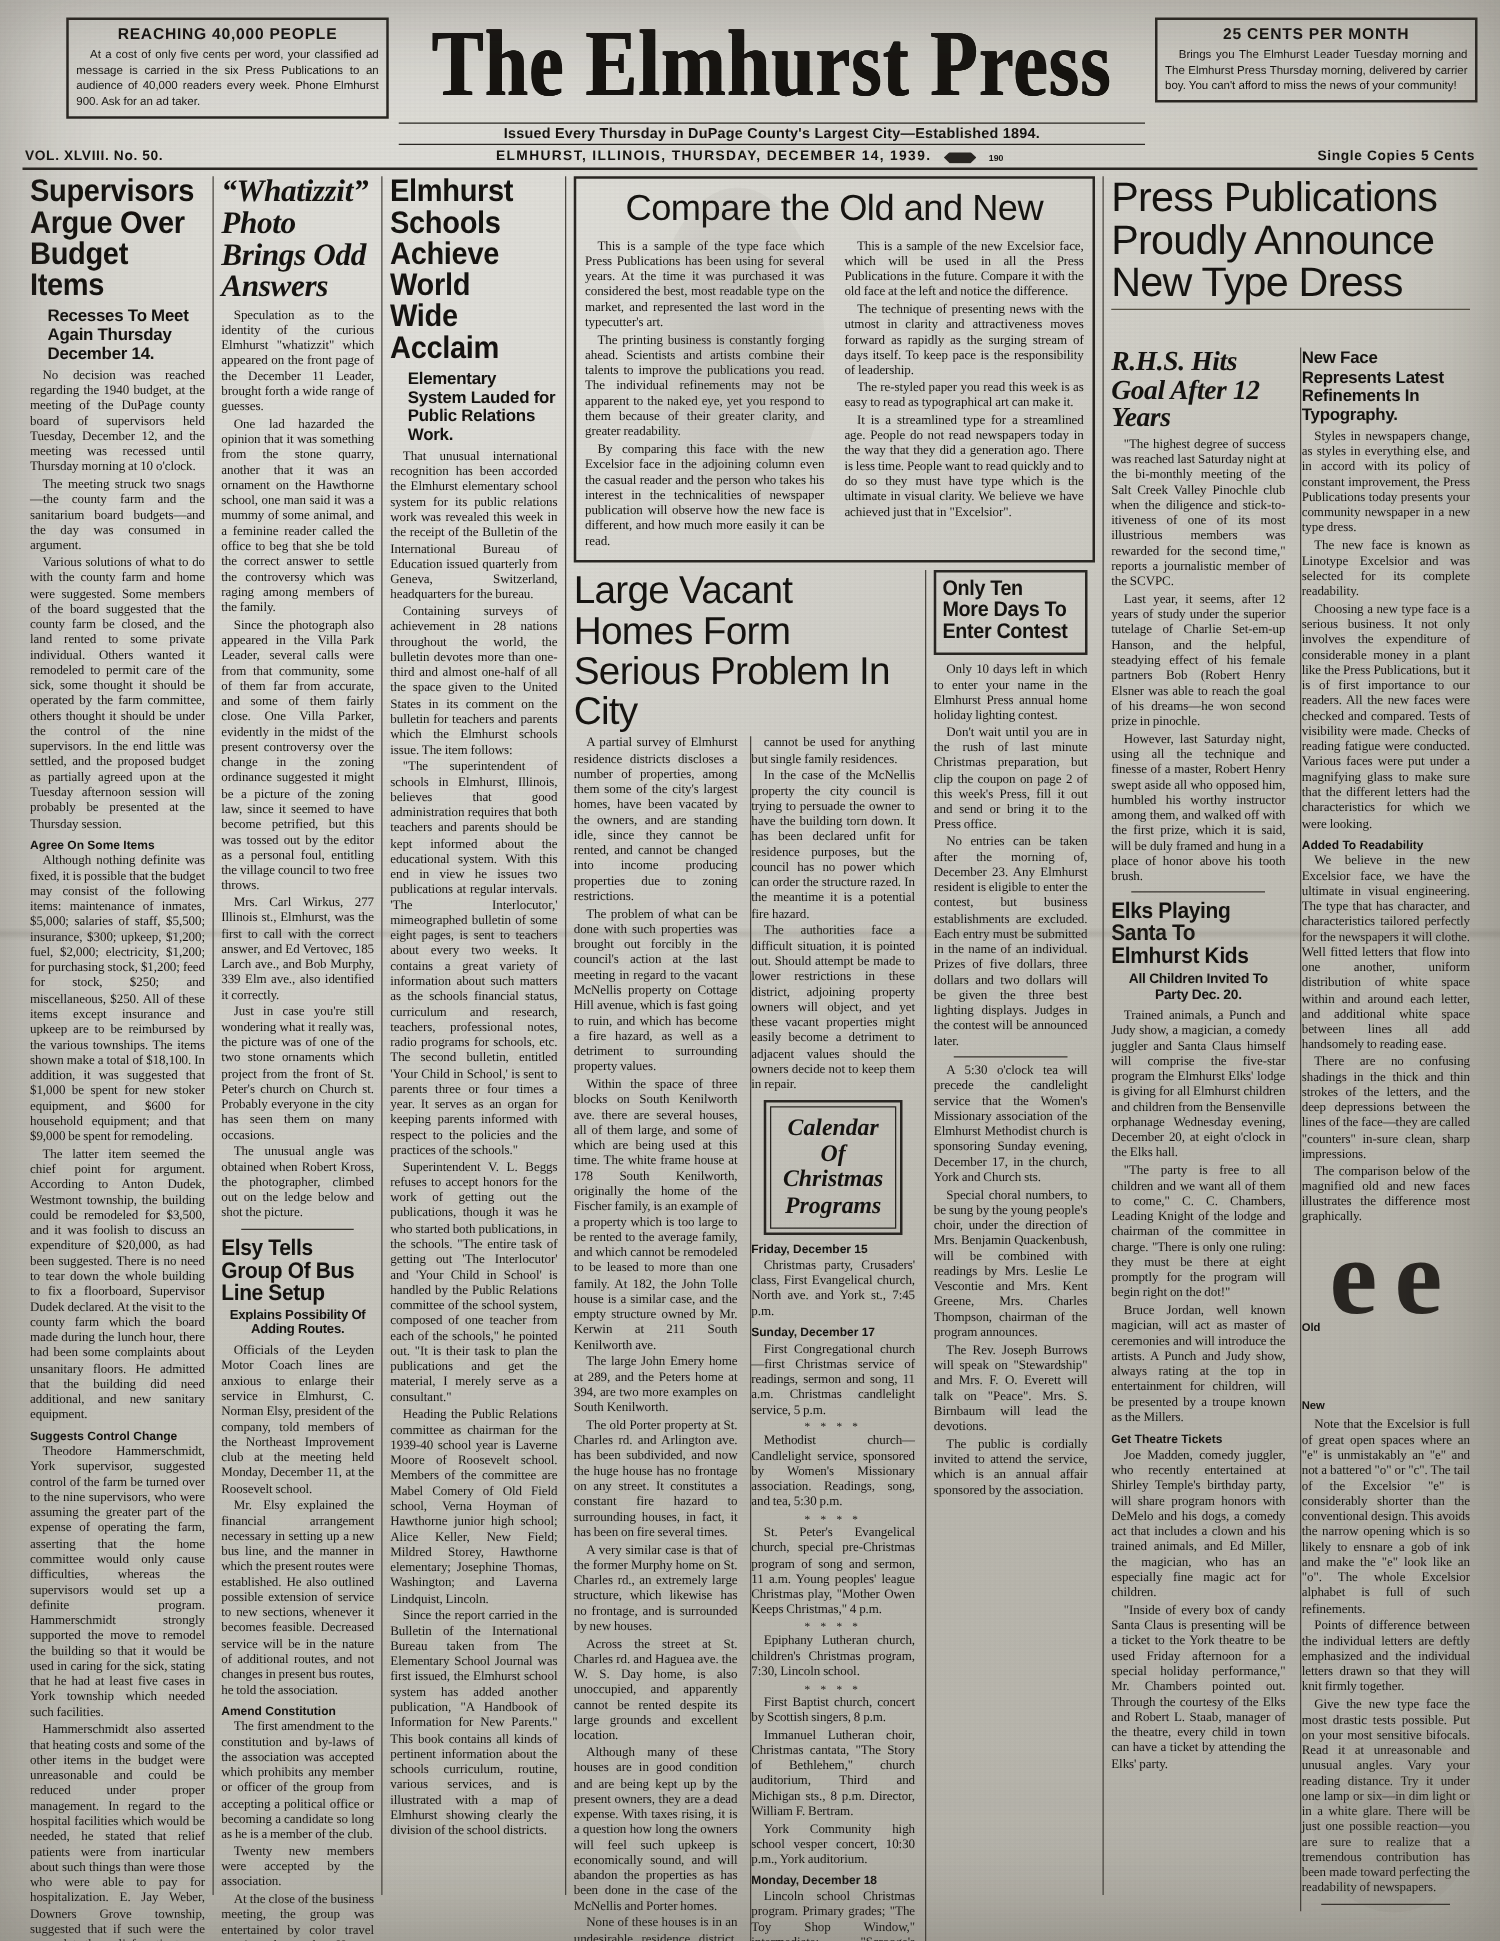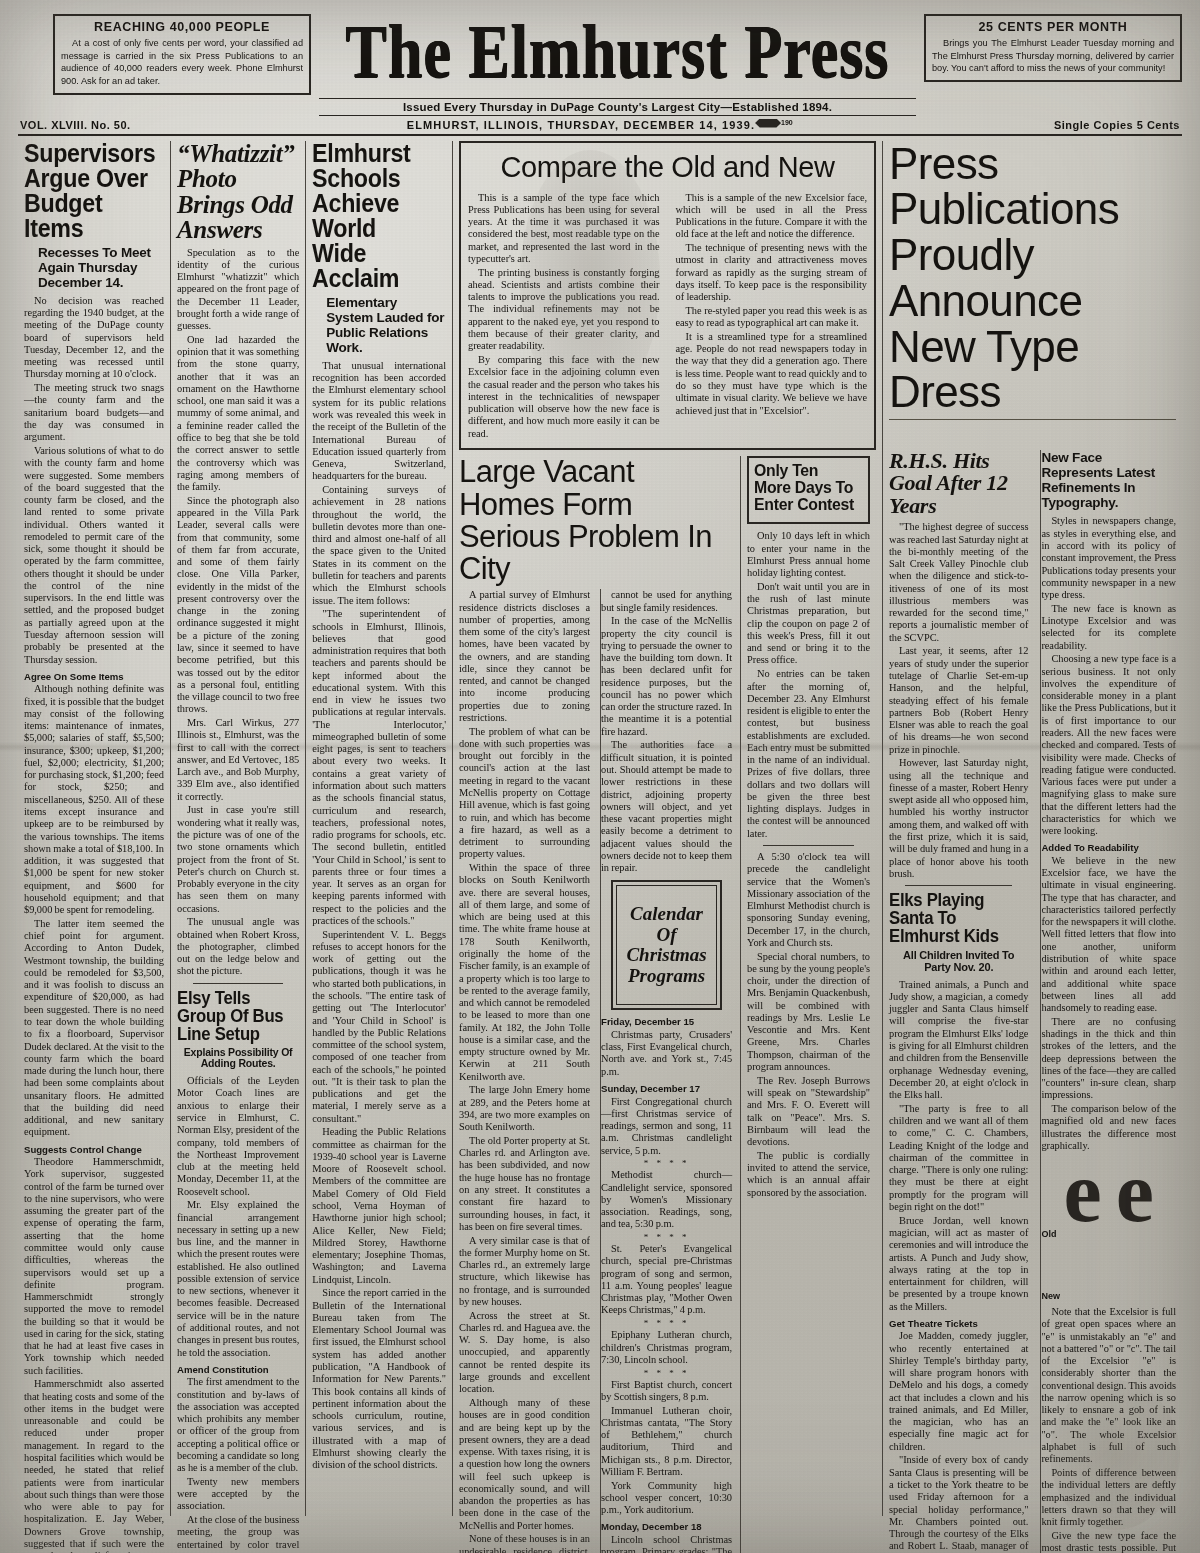--- a/index.html
+++ b/index.html
@@ -62,21 +62,21 @@
     font-size:11.5px; letter-spacing:0.2px;
     border-top:1px solid #2a2620; border-bottom:1px solid #2a2620;
     padding:2px 0 2px 0; margin-top:4px;
   }
   .datebar {
     display:flex; align-items:center; justify-content:space-between;
     font-family:"Liberation Sans", sans-serif; font-size:11px; font-weight:bold;
     letter-spacing:0.5px; padding:3px 2px 3px 2px;
     border-bottom:2px solid #2a2620;
   }
-  .datebar .mid { letter-spacing:1.1px; display:flex; align-items:flex-start; margin-left:15px;}
+  .datebar .mid { letter-spacing:1.1px; display:flex; align-items:flex-end; gap:10px;margin-left:15px;}
   .union-bug { display:inline-block; width:26px; height:9px; background:#2a2620;
                clip-path:polygon(0 50%, 18% 0, 82% 0, 100% 50%, 82% 100%, 18% 100%); }
   .bug-num { font-size:7px; letter-spacing:0; }
 
   
   .content { display:flex; gap:0; margin-top:5px; height:1375px; }
   .col { padding:0 6px; }
   .vline { border-left:1px solid #4a453c; }
 
   h1.head {
@@ -113,21 +113,21 @@
 
   
   .boxed { border:2px solid #2a2620; padding:6px 7px 7px; margin-bottom:6px; }
 
   .compare-title {
     font-family:"Liberation Sans", sans-serif; font-weight:normal;
     font-size:29px; text-align:center; letter-spacing:-0.4px; margin:2px 0 8px;
   }
   .old-face p { font-family:"Liberation Serif", serif; }
   .cal-box { border:2px solid #2a2620; padding:3px; margin:6px 10px 6px; }
-  .cal-box-in { border:1px solid #2a2620; padding:18px 6px; }
+  .cal-box-in { border:1px solid #2a2620; padding:7px 6px; }
   .cal-title {
     font-family:"Liberation Serif", serif; font-style:italic; font-weight:bold;
     font-size:19px; line-height:1.08; text-align:center;
   }
   .ee-row { display:flex; justify-content:center; align-items:flex-end; gap:14px; margin:6px 0 2px; }
   .ee { font-family:"Liberation Serif", serif; font-size:86px; line-height:0.8;
         font-weight:bold; color:#2a2620; }
   .ee-lab { display:flex; justify-content:center; gap:52px;
             font-family:"Liberation Sans", sans-serif; font-size:9px; font-weight:bold;flex-direction:column; }
   .fold {
@@ -298,31 +298,31 @@
           <p class="body">A 5:30 o'clock tea will precede the candlelight service that the Women's Missionary association of the Elmhurst Methodist church is sponsoring Sunday evening, December 17, in the church, York and Church sts.</p>
           <p class="body">Special choral numbers, to be sung by the young people's choir, under the direction of Mrs. Benjamin Quackenbush, will be combined with readings by Mrs. Leslie Le Vescontie and Mrs. Kent Greene, Mrs. Charles Thompson, chairman of the program announces.</p>
           <p class="body">The Rev. Joseph Burrows will speak on "Stewardship" and Mrs. F. O. Everett will talk on "Peace". Mrs. S. Birnbaum will lead the devotions.</p>
           <p class="body">The public is cordially invited to attend the service, which is an annual affair sponsored by the association.</p>
         </div>
       </div>
 
     </div>
 
     <div class="col vline" style="width:300px">
-      <h1 class="sans-big" style="font-size:44px">Press Publications Proudly Announce New Type Dress</h1>
+      <h1 class="sans-big" style="font-size:33px">Press Publications Proudly Announce New Type Dress</h1>
       <div class="hr-hair"></div>
       <div style="display:flex; gap:12px;margin-top:30px;">
         <div style="width:146px">
           <h1 class="ital" style="font-size:22px">R.H.S. Hits Goal After 12 Years</h1>
           <p class="body">"The highest degree of success was reached last Saturday night at the bi-monthly meeting of the Salt Creek Valley Pinochle club when the diligence and stick-to-itiveness of one of its most illustrious members was rewarded for the second time," reports a journalistic member of the SCVPC.</p>
           <p class="body">Last year, it seems, after 12 years of study under the superior tutelage of Charlie Set-em-up Hanson, and the helpful, steadying effect of his female partners Bob (Robert Henry Elsner was able to reach the goal of his dreams—he won second prize in pinochle.</p>
           <p class="body">However, last Saturday night, using all the technique and finesse of a master, Robert Henry swept aside all who opposed him, humbled his worthy instructor among them, and walked off with the first prize, which it is said, will be duly framed and hung in a place of honor above his tooth brush.</p>
           <div class="hr-sm"></div>
           <h1 class="head" style="font-size:18px">Elks Playing Santa To Elmhurst Kids</h1>
-          <h2 class="deck c" style="font-size:11px">All Children Invited To Party Nov. 20.</h2>
+          <h2 class="deck c" style="font-size:11px">All Children Invited To Party Dec. 20.</h2>
           <p class="body">Trained animals, a Punch and Judy show, a magician, a comedy juggler and Santa Claus himself will comprise the five-star program the Elmhurst Elks' lodge is giving for all Elmhurst children and children from the Bensenville orphanage Wednesday evening, December 20, at eight o'clock in the Elks hall.</p>
           <p class="body">"The party is free to all children and we want all of them to come," C. C. Chambers, Leading Knight of the lodge and chairman of the committee in charge. "There is only one ruling: they must be there at eight promptly for the program will begin right on the dot!"</p>
           <p class="body">Bruce Jordan, well known magician, will act as master of ceremonies and will introduce the artists. A Punch and Judy show, always rating at the top in entertainment for children, will be presented by a troupe known as the Millers.</p>
           <h4 class="minor">Get Theatre Tickets</h4>
           <p class="body">Joe Madden, comedy juggler, who recently entertained at Shirley Temple's birthday party, will share program honors with DeMelo and his dogs, a comedy act that includes a clown and his trained animals, and Ed Miller, the magician, who has an especially fine magic act for children.</p>
           <p class="body">"Inside of every box of candy Santa Claus is presenting will be a ticket to the York theatre to be used Friday afternoon for a special holiday performance," Mr. Chambers pointed out. Through the courtesy of the Elks and Robert L. Staab, manager of the theatre, every child in town can have a ticket by attending the Elks' party.</p>
         </div>
         <div style="width:142px" class="vline">
           <h2 class="deck" style="padding-left:0">New Face Represents Latest Refinements In Typography.</h2>
           <p class="body">Styles in newspapers change, as styles in everything else, and in accord with its policy of constant improvement, the Press Publications today presents your community newspaper in a new type dress.</p>

